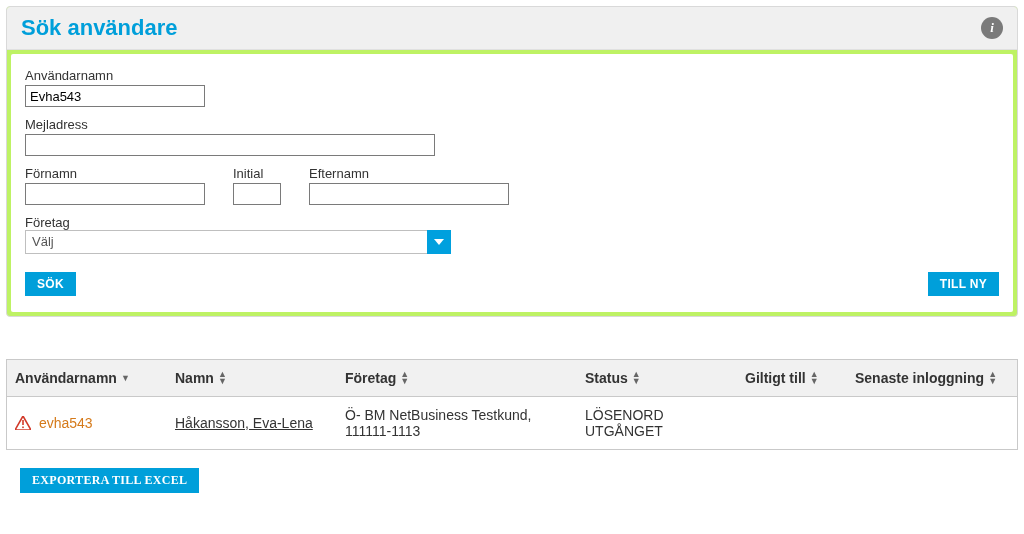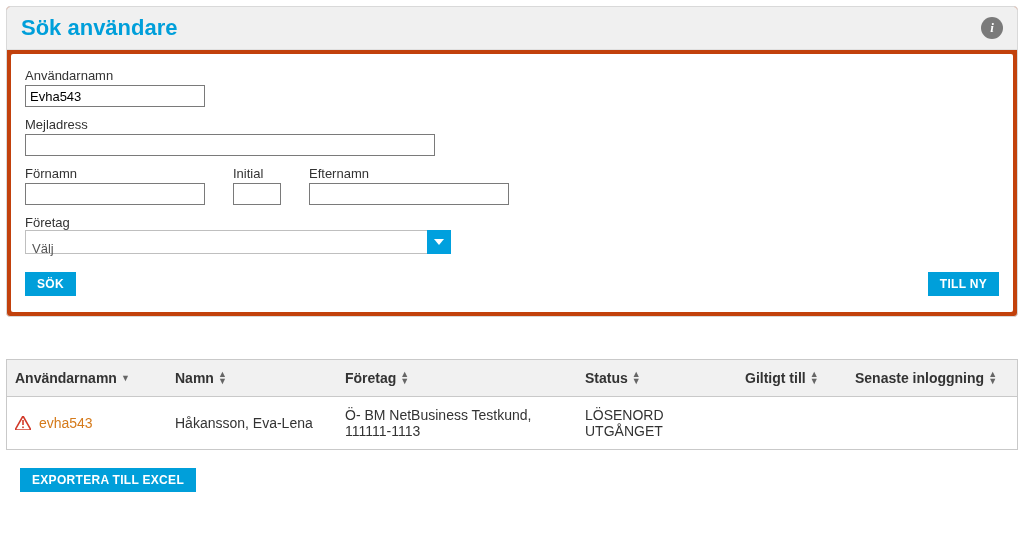--- a/index.html
+++ b/index.html
@@ -8,21 +8,21 @@
     font-family: Arial, Helvetica, sans-serif;
     font-size: 13px;
     color: #333;
     background: #fff;
     padding: 6px;
     width: 1024px;
   }
   .panel {
     border: 1px solid #d9d9d9;
     border-radius: 4px;
-    background: #c2410c;
+    background: #bef264;
     overflow: hidden;
   }
   .panel-header {
     background: #f0f0f0;
     border-bottom: 1px solid #e0e0e0;
     padding: 8px 14px;
     display: flex;
     align-items: center;
     justify-content: space-between;
   }
@@ -64,21 +64,21 @@
   .w-fornamn input { width: 180px; }
   .w-initial input { width: 48px; }
   .w-efternamn input { width: 200px; }
   .w-mejl input { width: 410px; }
   .select-row { display: flex; flex-direction: column; margin-bottom: 18px; }
   .select-box {
     display: flex; width: 426px; height: 24px;
   }
   .select-box .select-text {
     flex: 1; border: 1px solid #bfbfbf; border-right: none;
-    padding: 10px 6px; background: #fff; color: #555;
+    padding: 3px 6px; background: #fff; color: #555;
   }
   .select-box .select-arrow {
     width: 24px; background: #00a0de; color: #fff;
     display: flex; align-items: center; justify-content: center;
     cursor: pointer; border: 1px solid #00a0de;
   }
   .select-arrow svg { width: 10px; height: 10px; fill: #fff; }
   .btn {
     display: inline-block;
     background: #009fda;
@@ -102,40 +102,40 @@
     display: flex;
     background: #f1f1f1;
     font-weight: bold;
     font-size: 14px;
     border-bottom: 1px solid #c9c9c9;
   }
   .results-header .col, .results-row .col {
     padding: 10px 8px;
   }
   .col.username { width: 160px; }
-  .col.namn     { width: 170px; }
+  .col.namn     { width: 170px; text-decoration: underline; }
   .col.foretag  { width: 240px; }
   .col.status   { width: 160px; }
   .col.giltigt  { width: 110px; }
   .col.senaste  { flex: 1; }
   .sort {
     display: inline-flex; align-items: center; gap: 4px;
     cursor: pointer;
   }
   .sort .arrows { font-size: 9px; color: #666; line-height: 7px; display: inline-block; }
   .results-row { display: flex; font-size: 14px; align-items: center; }
   .results-row .username a {
     color: #d57a1a; text-decoration: none;
   }
   .warn-icon {
     display: inline-block; width: 16px; height: 14px; margin-right: 4px;
     vertical-align: -2px;
   }
   .warn-icon svg { width: 16px; height: 14px; }
-  .export-row { margin-top: 18px; padding-left: 14px; }
+  .export-row { margin-top: 18px; padding-left: 14px; font-family: Liberation Serif, serif; }
 </style>
 </head>
 <body>
 
 <div class="panel">
   <div class="panel-header">
     <span class="panel-title">Sök användare</span>
     <span class="info-icon">i</span>
   </div>
   <div class="panel-body">

